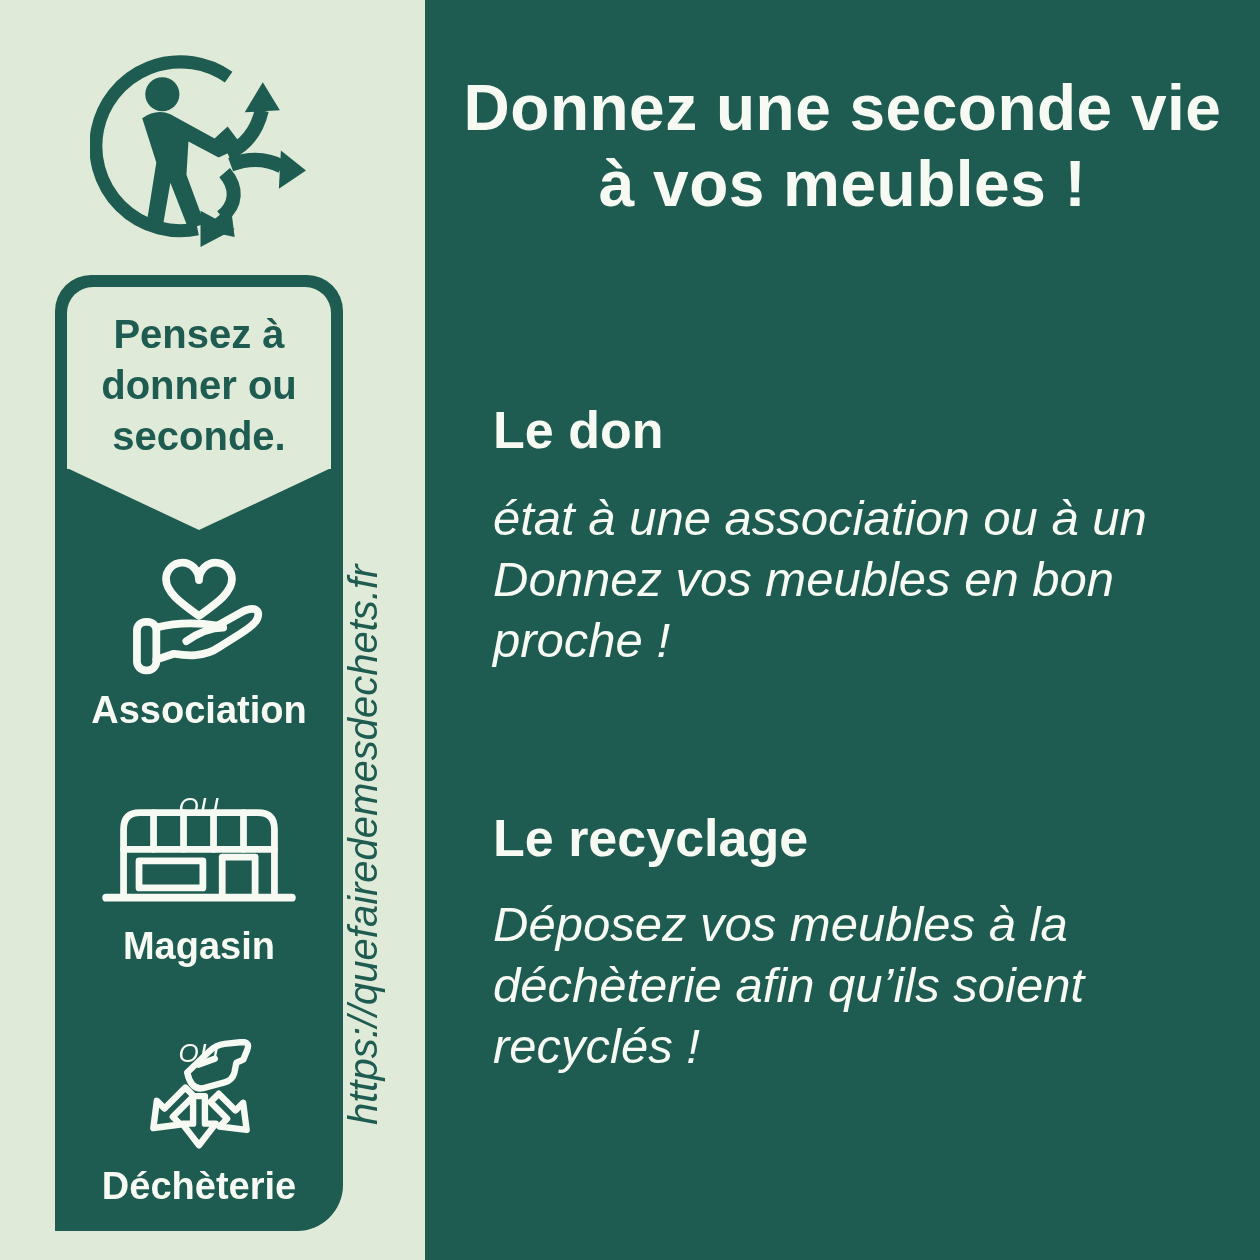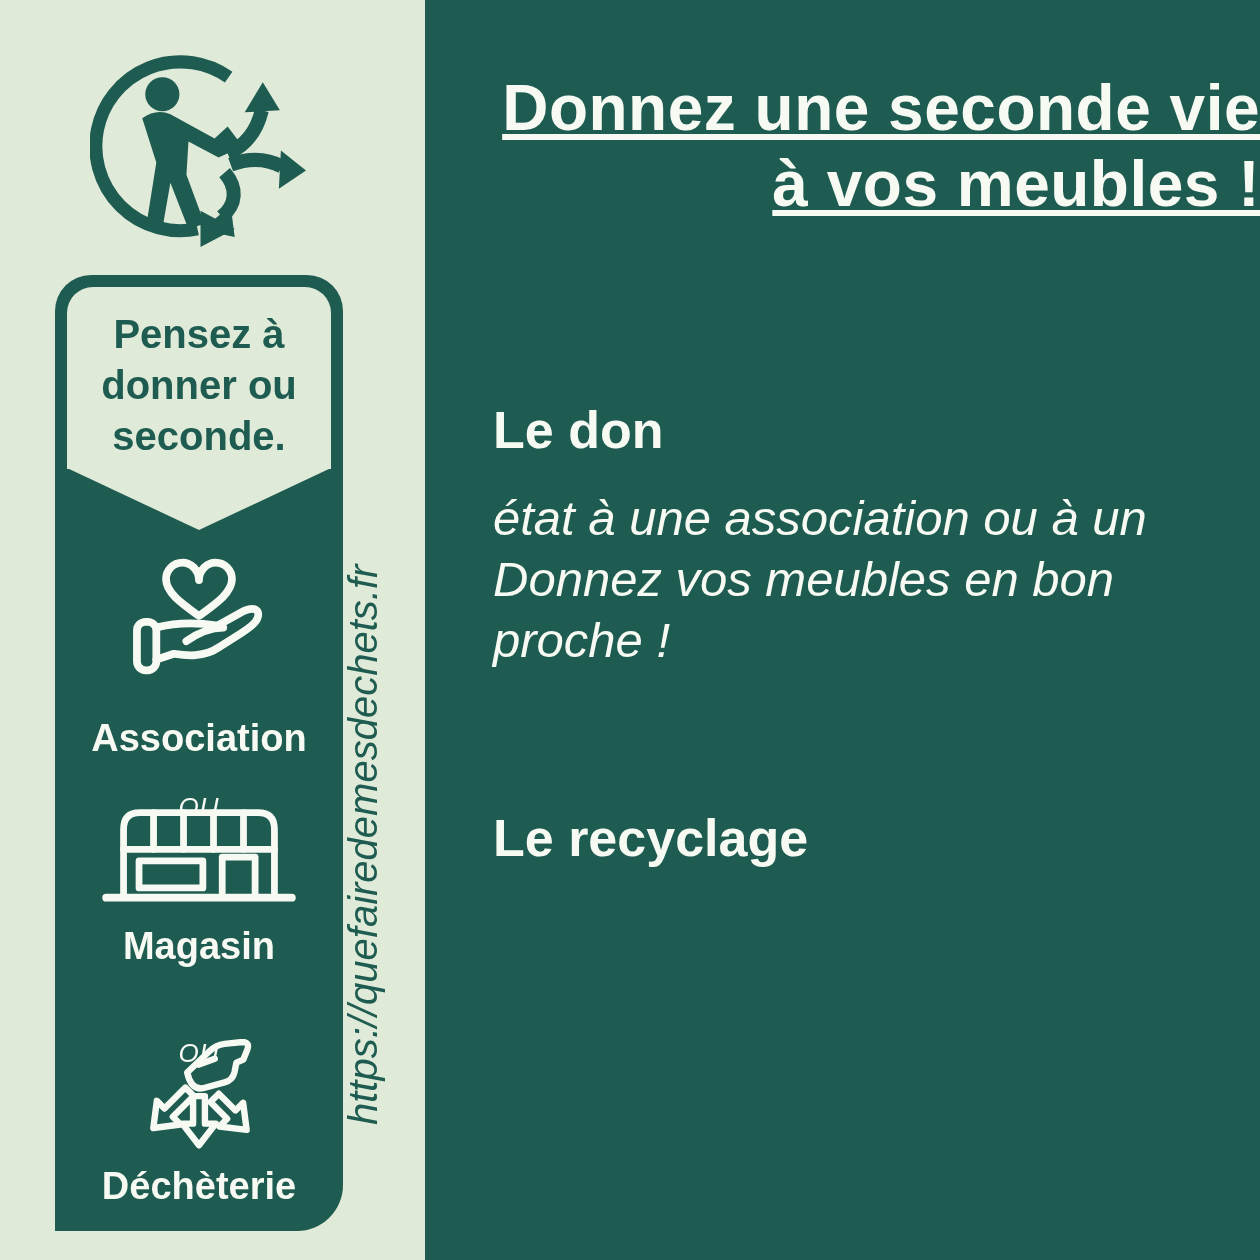--- a/index.html
+++ b/index.html
@@ -12,23 +12,22 @@
     width:1260px;height:1260px;position:relative;overflow:hidden;
     background:var(--light_green);
     font-family:"Liberation Sans", sans-serif;
   }
   .right-col{
     position:absolute;left:425px;top:0;width:835px;height:1260px;
     background:var(--dark_green);color:var(--text_light);
   }
   .title{
     position:absolute;top:70px;left:0;width:100%;
-    text-align:right;font-weight:700;font-size:64px;line-height:76px;
+    text-align:center;font-weight:700;font-size:64px;line-height:76px;
     letter-spacing:0.5px;
-    text-decoration:underline;
   }
   .sec-h{
     position:absolute;left:68px;font-weight:700;font-size:52px;line-height:56px;text-align:right;
   }
   .sec-p{
     position:absolute;left:68px;width:740px;
     font-style:italic;font-size:49px;line-height:61px;font-weight:400;
   }
   .h-don{top:402px;}
   .p-don{top:488px;}
@@ -60,21 +59,21 @@
     position:absolute;top:22px;left:0;width:100%;
     text-align:center;color:var(--dark_green);
     font-weight:700;font-size:40px;line-height:51px;
   }
   .p-item{position:absolute;left:0;width:100%;text-align:center;}
   .p-icon{position:absolute;left:50%;transform:translateX(-50%);color:var(--text_light);}
   .icon-hand-heart{top:276px;width:146px;height:128px;}
   .icon-store{top:524px;width:202px;height:118px;}
   .icon-sort{top:764px;width:124px;height:126px;}
   .p-label{font-weight:700;font-size:38px;line-height:42px;}
-  .lbl-1{top:414px;margin-top:28px;}
+  .lbl-1{top:414px;}
   .lbl-2{top:650px;}
   .lbl-3{top:890px;}
   .p-sep{font-style:italic;font-size:26px;letter-spacing:1px;margin-top:47px;}
   .sep-1{top:470px;}
   .sep-2{top:716px;}
 
   .url{
     position:absolute;left:53px;top:792px;width:620px;height:46px;
     transform:rotate(-90deg);
     color:var(--dark_green);
@@ -94,20 +93,25 @@
     </div>
 
     <div class="sec-h h-don">Le don</div>
     <div class="sec-p p-don">
       <div>état à une association ou à un</div>
       <div>Donnez vos meubles en bon</div>
       <div>proche !</div>
     </div>
 
     <div class="sec-h h-rec">Le recyclage</div>
+    <div class="sec-p p-rec">
+      <div>Déposez vos meubles à la</div>
+      <div>déchèterie afin qu’ils soient</div>
+      <div>recyclés !</div>
+    </div>
   </div>
 
   <svg class="triman" viewBox="0 0 215 205" aria-hidden="true">
     <g fill="none" stroke="currentColor" stroke-width="13">
       <path d="M138,33 A84 84 0 1 0 107,184"></path>
     </g>
     <polygon points="110,166 144,184 110,202" fill="currentColor"></polygon>
     <circle cx="72" cy="50" r="17" fill="currentColor"></circle>
     <path d="M52,74 Q66,64 80,70 L124,94 L137,82 L152,102 L128,113 L98,97 L96,130 L114,179 L98,184 L80,138 L72,184 L56,181 L66,118 Z" fill="currentColor"></path>
     <g fill="none" stroke="currentColor" stroke-width="14">

